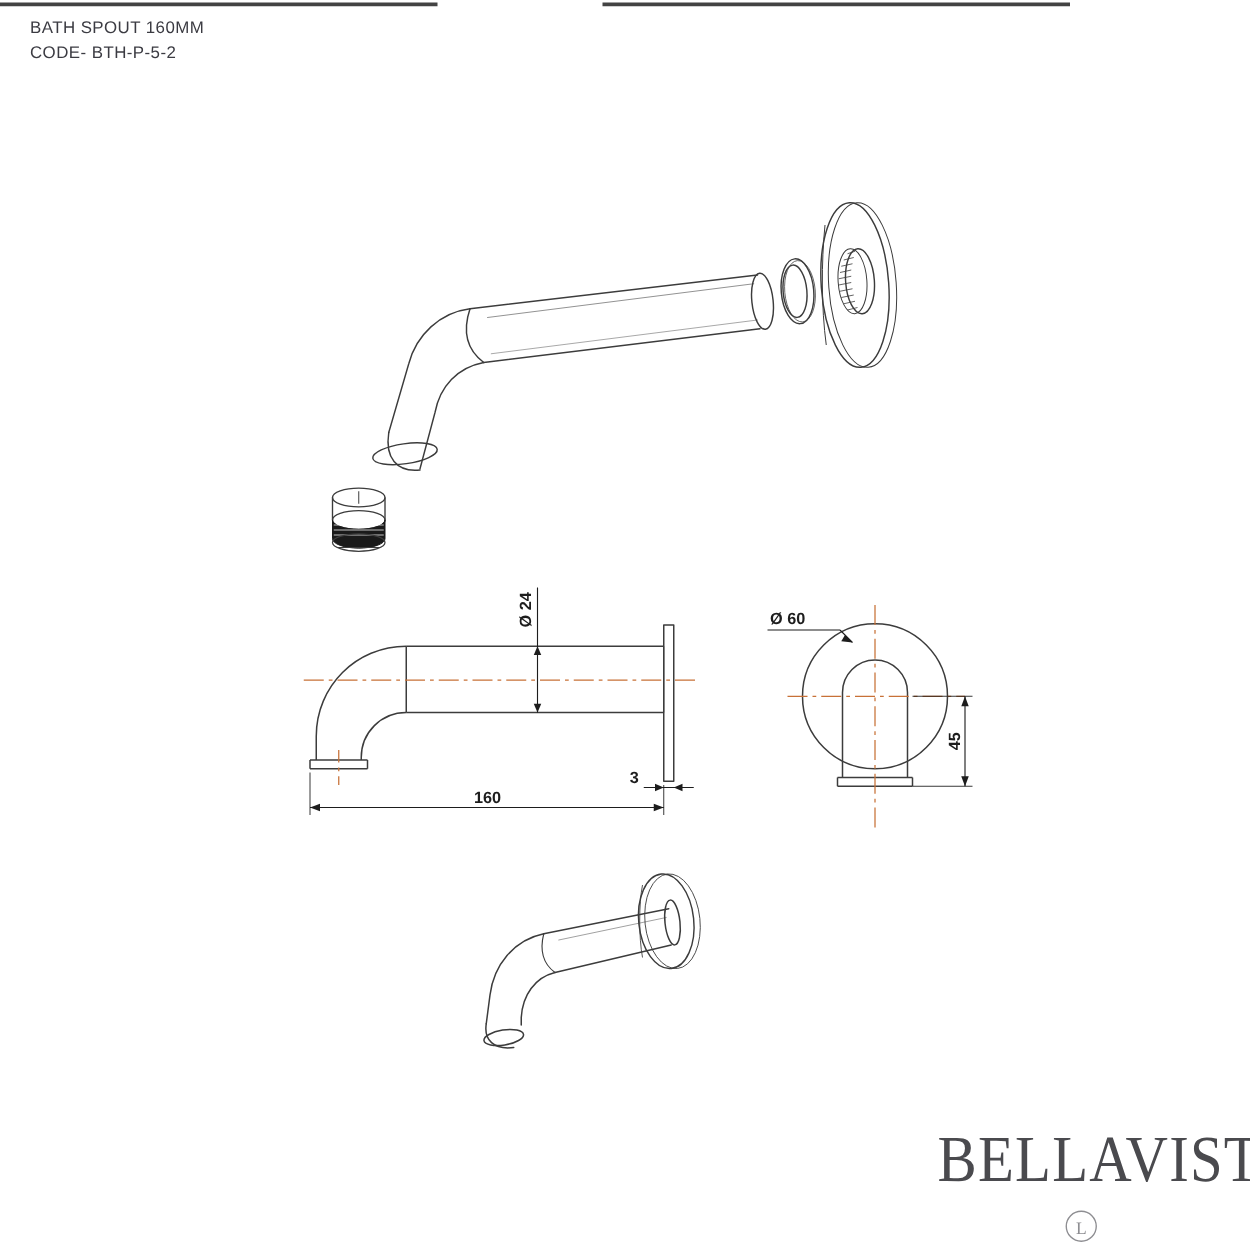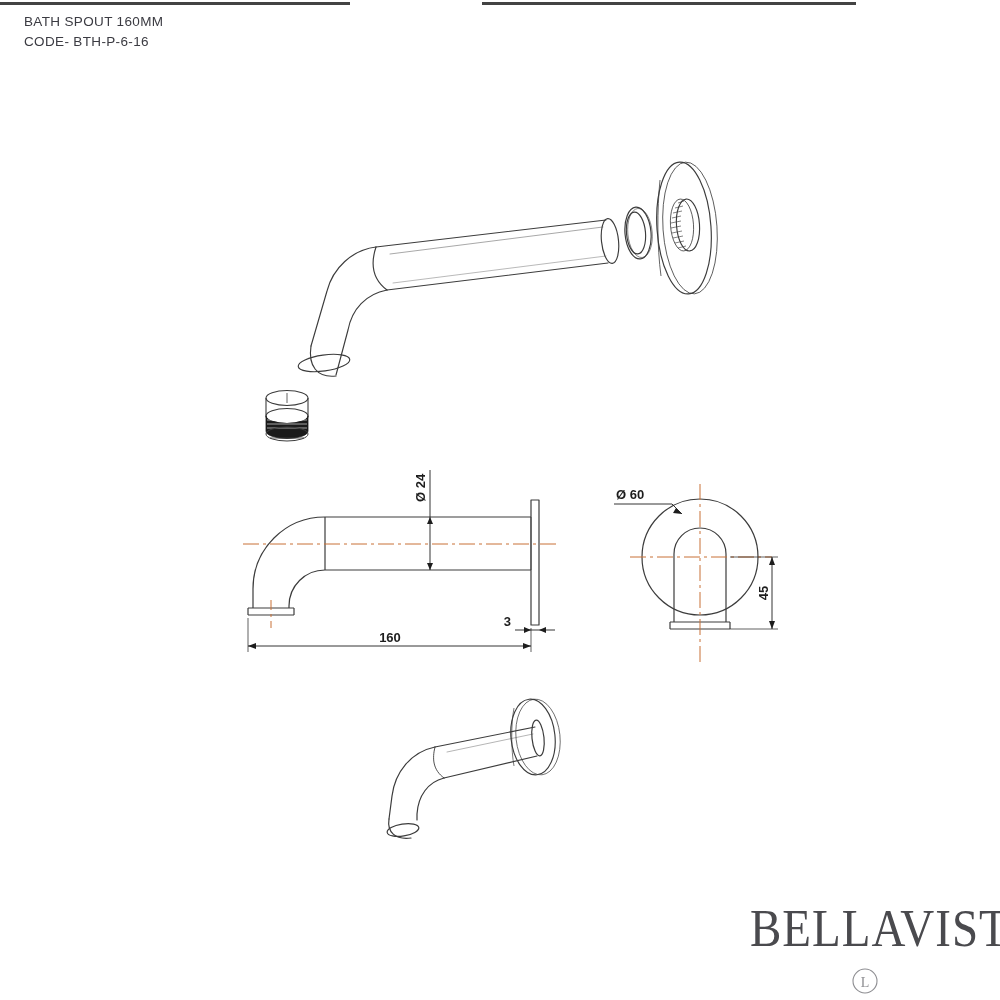--- a/index.html
+++ b/index.html
@@ -89,21 +89,21 @@
 </head>
 <body>
 
 <div class="sheet">
 
   <div class="rule rule-left"></div>
   <div class="rule rule-right"></div>
 
   <div class="title-block">
     <div class="title-line">BATH SPOUT 160MM</div>
-    <div class="title-line">CODE- BTH-P-6-16</div>
+    <div class="title-line">CODE- BTH-P-5-2</div>
   </div>
 
   <div class="panel" id="exploded-view">
     <svg width="500" height="310" viewBox="0 0 500 310">
       <g fill="none" stroke="#3c3c3c" stroke-width="1.15" stroke-linecap="round" stroke-linejoin="round">
 
         <path d="M 136 97 C 112 100 93 118 87 141
                  L 71 196"></path>
 
         <path d="M 136 97 L 366 70"></path>

